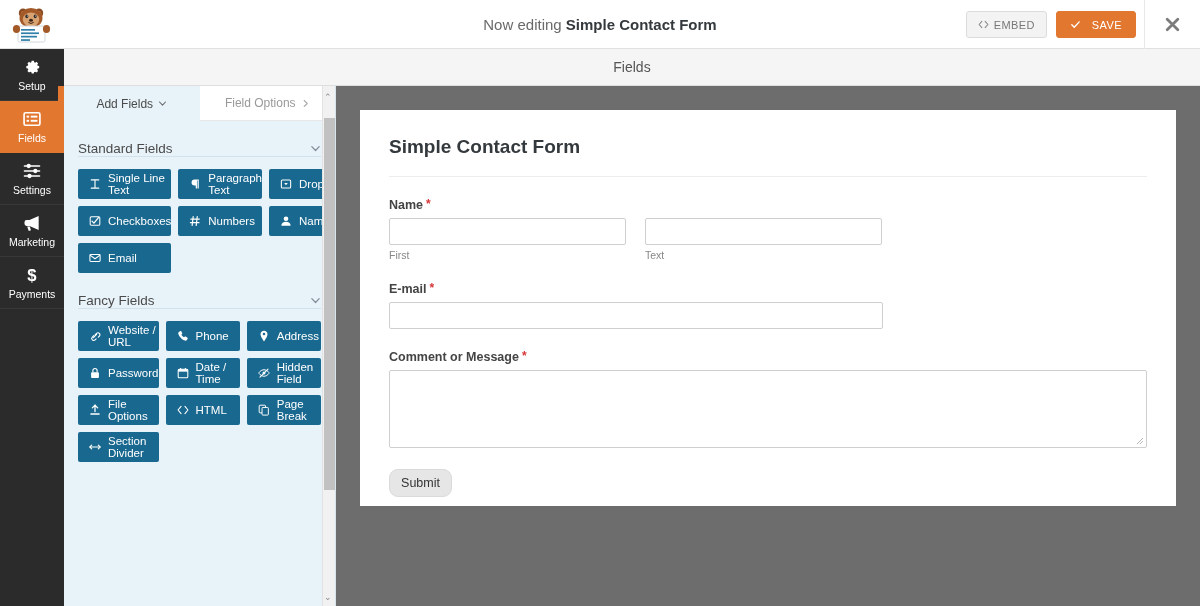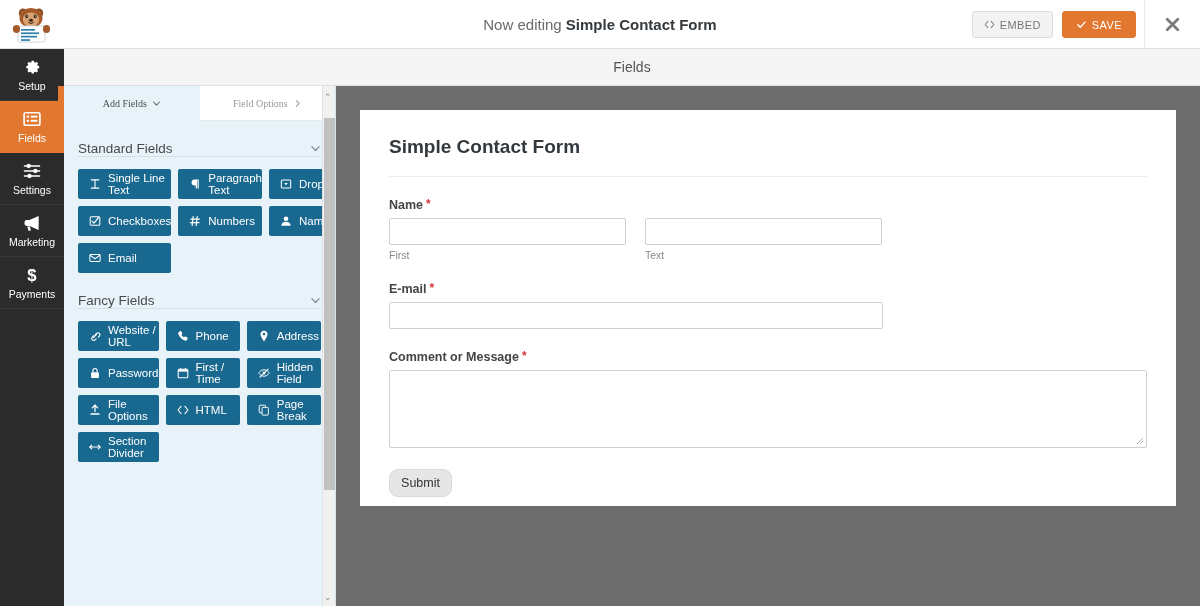--- a/index.html
+++ b/index.html
@@ -29,21 +29,21 @@
     position: absolute; right: 0; top: 0; height: 49px;
     display: flex; align-items: center;
   }
   .btn-embed {
     height: 27px; padding: 4px 11px; display: flex; align-items: center; gap: 5px;
     background: #f3f3f3; border: 1px solid #dcdcdc; border-radius: 3px;
     color: #777; font-size: 11px; letter-spacing: .4px; cursor: pointer;
   }
   .btn-save {
     height: 27px; padding: 0 13px; margin-left: 9px;
-    display: flex; align-items: center; gap: 5px;
+    display: flex; align-items: center; gap: 11px;
     background: #e27730; border: 1px solid #e27730; border-radius: 3px;
     color: #ffffff; font-size: 11px; letter-spacing: .4px; cursor: pointer;
   }
   .close-wrap {
     width: 56px; height: 49px; display: flex; align-items: center;
     justify-content: center; margin-left: 8px;
     border-left: 1px solid #e8e8e8; cursor: pointer;
   }
 
   
@@ -74,21 +74,21 @@
     background: #e8f3f9; border-right: 1px solid #d5e4ec;
     overflow: hidden;
   }
   .panel-accent {
     position: absolute; top: 86px; left: 58px; width: 6px; height: 35px;
     background: #e27730;
   }
   .tabs { display: flex; height: 35px; }
   .tab {
     flex: 1; display: flex; align-items: center; justify-content: center;
-    gap: 5px; font-size: 10px; cursor: pointer; font-family: Liberation Serif, serif;
+    gap: 5px; font-size: 12px; cursor: pointer;
   }
   .tab.active { background: #e8f3f9; color: #4a4a4a; }
   .tab.inactive { background: #ffffff; color: #999; border-bottom: 1px solid #e8e8e8; }
 
   .section-head {
     margin: 20px 14px 0 14px; 
     display: flex; align-items: center; justify-content: space-between;
     border-bottom: 1px solid #d3e2ea;
     font-size: 13.5px; color: #4a4a4a; cursor: pointer;
   }
@@ -383,21 +383,21 @@
       <span>Password</span>
     </div>
 
     <div class="field-btn">
       <svg class="fb-icon" viewBox="0 0 16 16">
         <rect x="1.6" y="3" width="12.8" height="11.4" rx="1.3" fill="none" stroke="#fff" stroke-width="1.4"></rect>
         <rect x="1.6" y="3" width="12.8" height="3.2" fill="#fff"></rect>
         <rect x="4" y="1.2" width="1.6" height="3.2" rx="0.6" fill="#fff"></rect>
         <rect x="10.4" y="1.2" width="1.6" height="3.2" rx="0.6" fill="#fff"></rect>
       </svg>
-      <span>First / Time</span>
+      <span>Date / Time</span>
     </div>
 
     <div class="field-btn">
       <svg class="fb-icon" viewBox="0 0 16 16">
         <path d="M1 8s2.6-4.4 7-4.4S15 8 15 8s-2.6 4.4-7 4.4S1 8 1 8z" fill="none" stroke="#fff" stroke-width="1.3"></path>
         <circle cx="8" cy="8" r="2" fill="#fff"></circle>
         <path d="M2.6 13.6 13.4 2.8" stroke="#fff" stroke-width="1.4" stroke-linecap="round"></path>
       </svg>
       <span>Hidden Field</span>
     </div>

